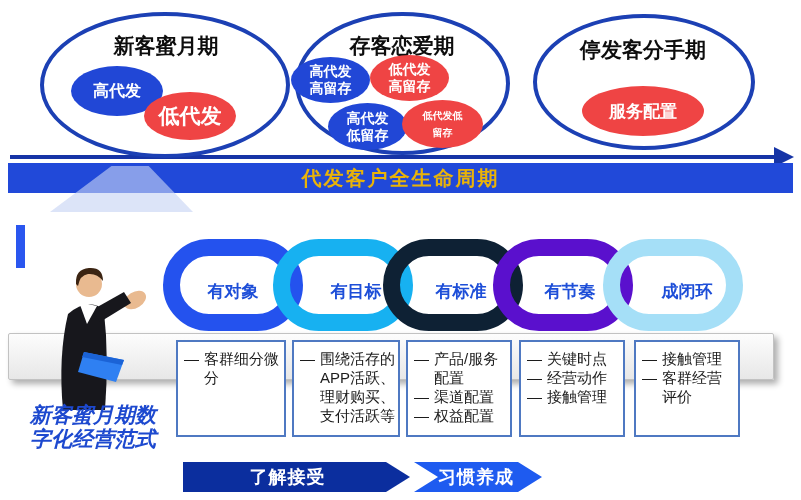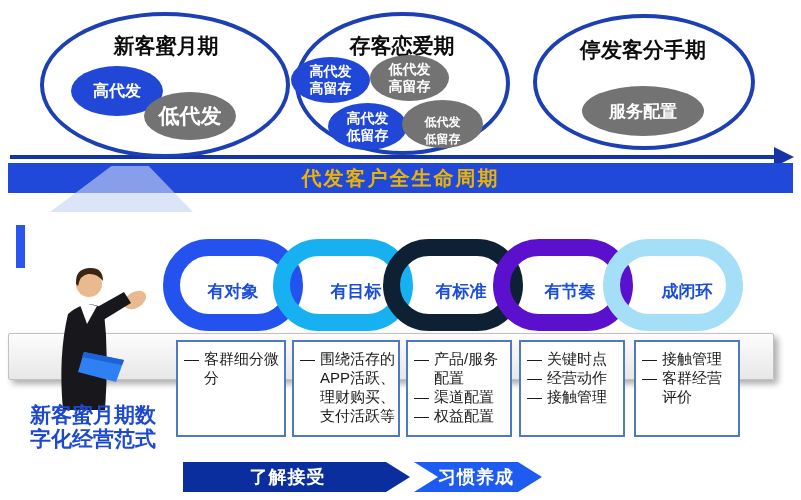--- a/index.html
+++ b/index.html
@@ -24,27 +24,27 @@
   .e3{left:533px;top:14px;width:214px;height:128px;}
   .ell-title{z-index:5;font-size:21px;font-weight:bold;color:#0d0d0d;white-space:nowrap;
              transform:translateX(-50%);}
   .t1{left:166px;top:32px;}
   .t2{left:402px;top:32px;}
   .t3{left:643px;top:36px;}
 
   .bubble{border-radius:50%;z-index:6;display:flex;align-items:center;justify-content:center;
           color:#fff;font-weight:bold;text-align:center;}
   .bubble.dark{background:#2147d6;}
-  .bubble.light{background:#737373;}
+  .bubble.light{background:#ef4444;}
   .b-gao{left:71px;top:66px;width:92px;height:50px;font-size:16px;}
   .b-di{left:144px;top:92px;width:92px;height:48px;font-size:21px;}
   .b-hh{left:291px;top:57px;width:79px;height:46px;font-size:14px;}
   .b-lh{left:370px;top:55px;width:79px;height:46px;font-size:14px;}
   .b-hl{left:328px;top:103px;width:79px;height:47px;font-size:14px;}
-  .b-ll{left:402px;top:100px;width:81px;height:48px;font-size:12px;align-items:flex-end;}
+  .b-ll{left:402px;top:100px;width:81px;height:48px;font-size:10px;}
   .b-ec{left:582px;top:86px;width:122px;height:50px;font-size:17px;}
   .wrap2{width:44px;line-height:17px;display:inline-block;}
 
   
   .ring{top:239px;width:140px;height:92px;border-radius:46px;border:17px solid #000;
         box-sizing:border-box;z-index:5;background:transparent;}
   .r1{left:163px;border-color:#2452ee;}
   .r2{left:273px;border-color:#17b1f1;}
   .r3{left:383px;border-color:#0e2134;}
   .r4{left:493px;border-color:#5a10cd;}
@@ -54,21 +54,21 @@
   .rl1{left:233px;top:291px;} .rl2{left:356px;top:291px;} .rl3{left:461px;top:291px;}
   .rl4{left:570px;top:291px;} .rl5{left:687px;top:291px;}
 
   
   .gray-strip{left:8px;top:333px;width:764px;height:45px;z-index:4;border:1px solid #c2c2c2;
               background:linear-gradient(#fdfdfd,#e7e7e7);border-radius:2px;
               box-shadow:4px 4px 6px rgba(0,0,0,0.32);}
   .accent-bar{left:16px;top:225px;width:9px;height:43px;background:#2a56ef;z-index:5;}
   .presenter{left:34px;top:260px;width:120px;height:152px;z-index:7;}
   .paradigm{left:30px;top:403px;width:132px;z-index:8;font-size:21px;font-weight:bold;
-            color:#1d49cf;line-height:24px;}
+            color:#1d49cf;line-height:24px;font-style:italic;}
 
   
   .dbox{top:340px;height:97px;background:#fff;border:2px solid #4f79c2;z-index:6;
         box-sizing:border-box;padding:7px 3px 0 6px;}
   .d1{left:176px;width:110px;} .d2{left:292px;width:108px;} .d3{left:406px;width:106px;}
   .d4{left:519px;width:106px;} .d5{left:634px;width:106px;}
   .li{display:flex;align-items:flex-start;font-size:15px;line-height:19px;color:#1c1c1c;}
   .li .dash{flex:0 0 20px;text-align:left;}
   .li .txt{flex:1;}
 

